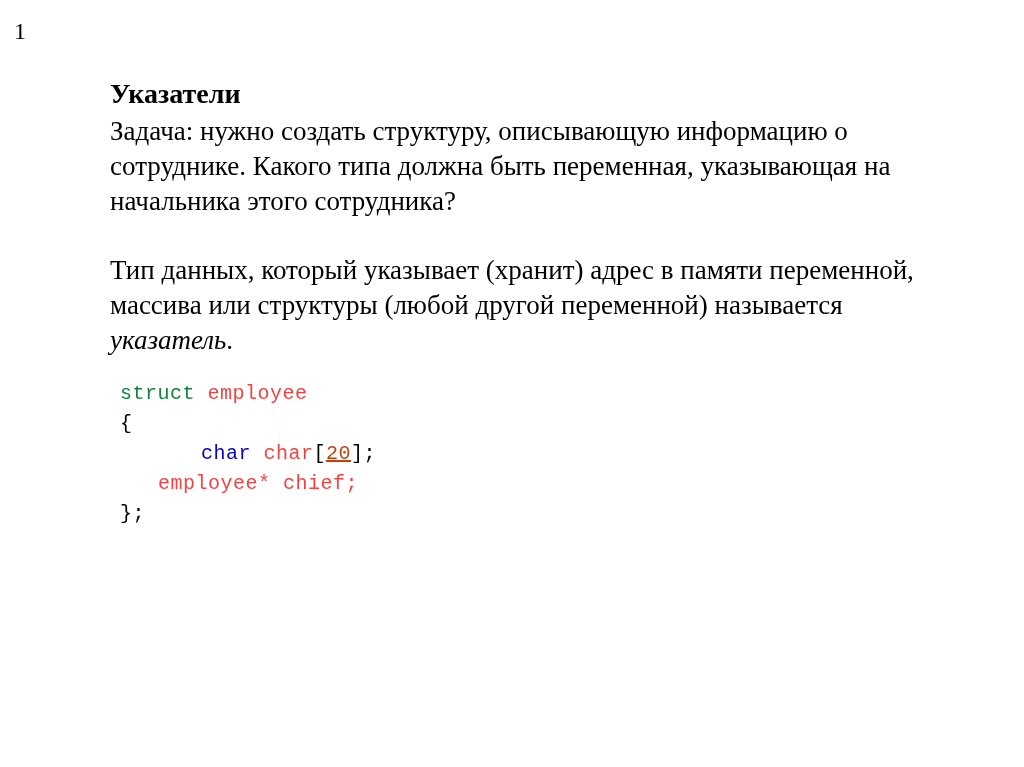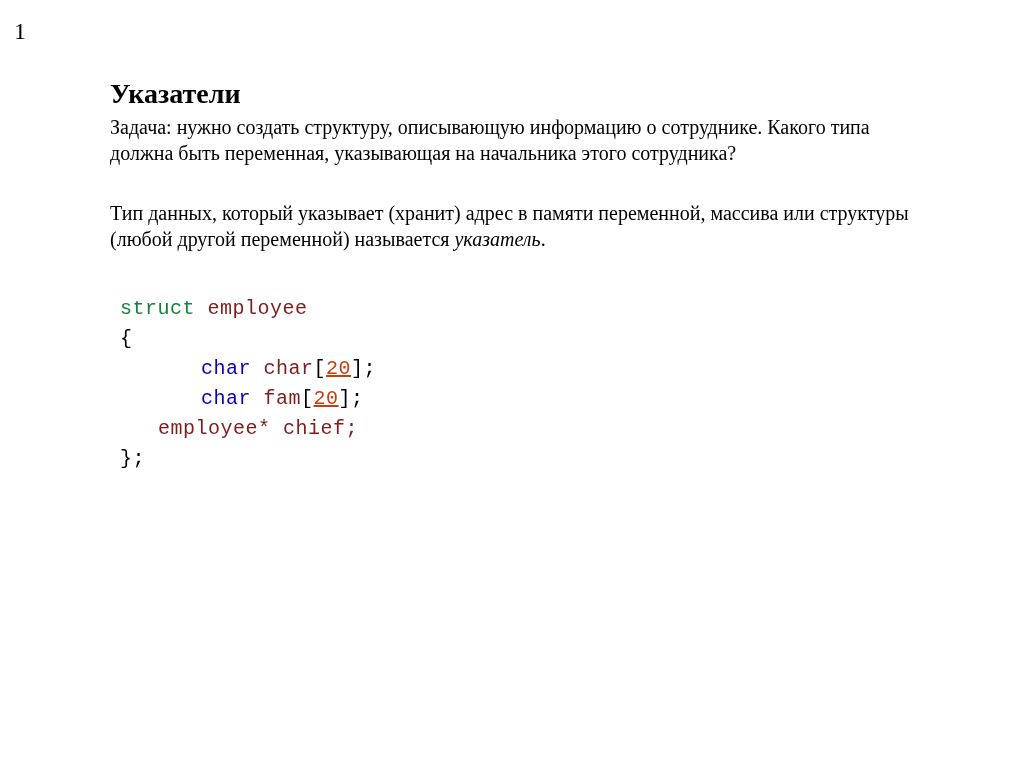--- a/index.html
+++ b/index.html
@@ -21,28 +21,28 @@
   .content {
     padding: 78px 110px 0 110px;
   }
   .title {
     text-align: left;
     font-weight: bold;
     font-size: 28px;
     margin-bottom: 4px;
   }
   .body-text {
-    font-size: 20px;
+    font-size: 27px;
     line-height: 1.3;
     margin: 0 0 34px 0;
   }
   .definition {
-    font-size: 20px;
+    font-size: 27px;
     line-height: 1.3;
-    margin: 0 0 42px 0;
+    margin: 0 0 20px 0;
   }
   .italic {
     font-style: italic;
   }
   .code-block {
     font-family: "Courier New", Courier, monospace;
     font-size: 20px;
     line-height: 1.5;
     margin-left: 10px;
     letter-spacing: 0.5px;
@@ -51,21 +51,21 @@
     white-space: pre;
   }
   .kw-struct {
     color: #15803d;
   }
   .kw-char {
     color: #0a00c0;
     margin-left: 43px;
   }
   .plain {
-    color: #7f1d1d;
+    color: #ef4444;
   }
   .number {
     color: #c2410c;
     text-decoration: underline;
   }
   .bracket {
     color: #000000;
   }
   .indent {
     display: inline-block;
@@ -83,17 +83,16 @@
   <p class="body-text">Задача: нужно создать структуру, описывающую информацию о сотруднике. Какого типа должна быть переменная, указывающая на начальника этого сотрудника?</p>
 
   <p class="definition">
     <span>Тип данных, который указывает (хранит) адрес в памяти переменной, массива или структуры (любой другой переменной) называется </span><span class="italic">указатель</span><span>.</span>
   </p>
 
   <div class="code-block">
     <div class="code-line"><span class="kw-struct">struct</span><span class="plain"> employee</span></div>
     <div class="code-line"><span class="bracket">{</span></div>
     <div class="code-line"><span class="indent"></span><span class="kw-char">char</span><span class="plain"> char</span><span class="bracket">[</span><span class="number">20</span><span class="bracket">];</span></div>
-    <div class="code-line"><span class="indent"></span><span class="kw-char">char</span><span class="plain"> fam</span><span class="bracket">[</span><span class="number">20</span><span class="bracket">];</span></div>
     <div class="code-line"><span class="indent"></span><span class="plain">employee* chief;</span></div>
     <div class="code-line"><span class="bracket">};</span></div>
   </div>
 </div>
 
 </body></html>

